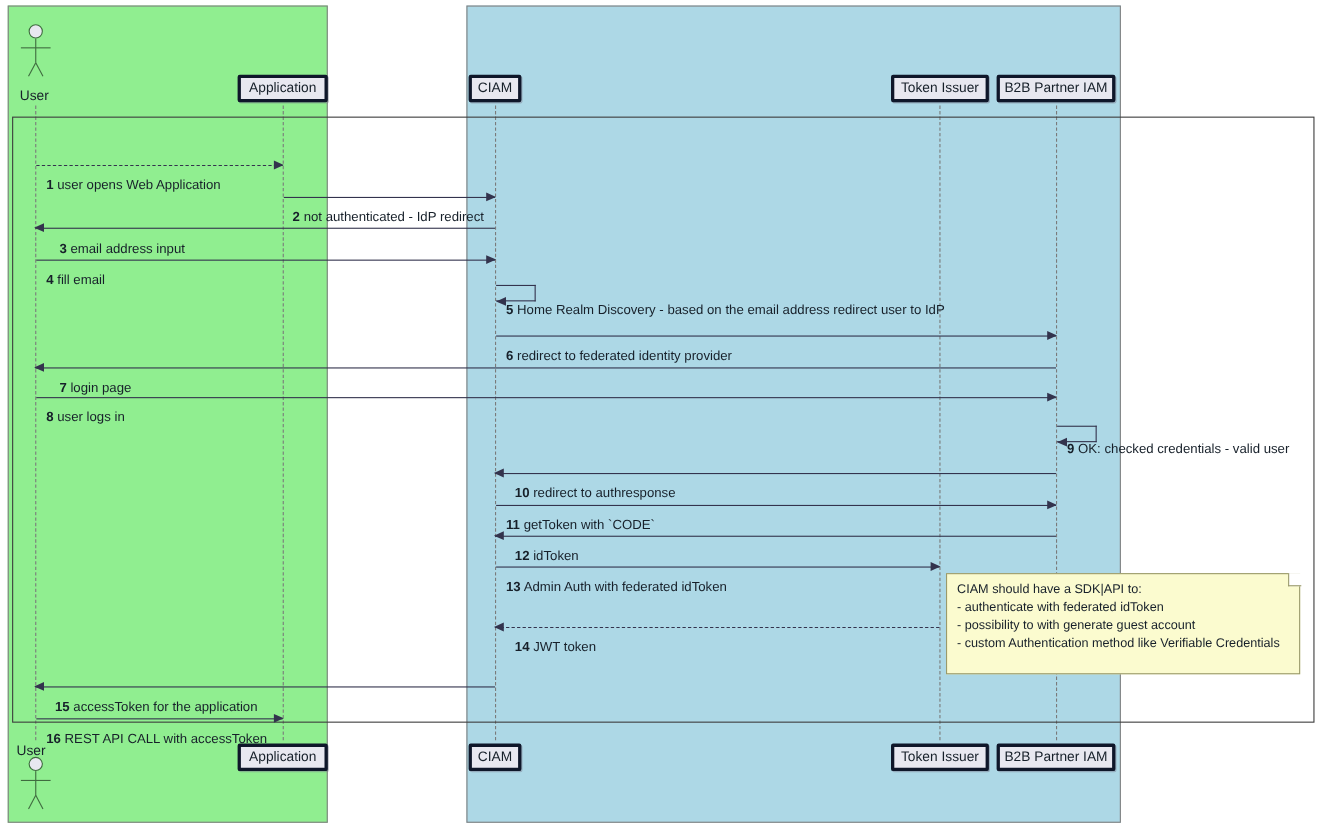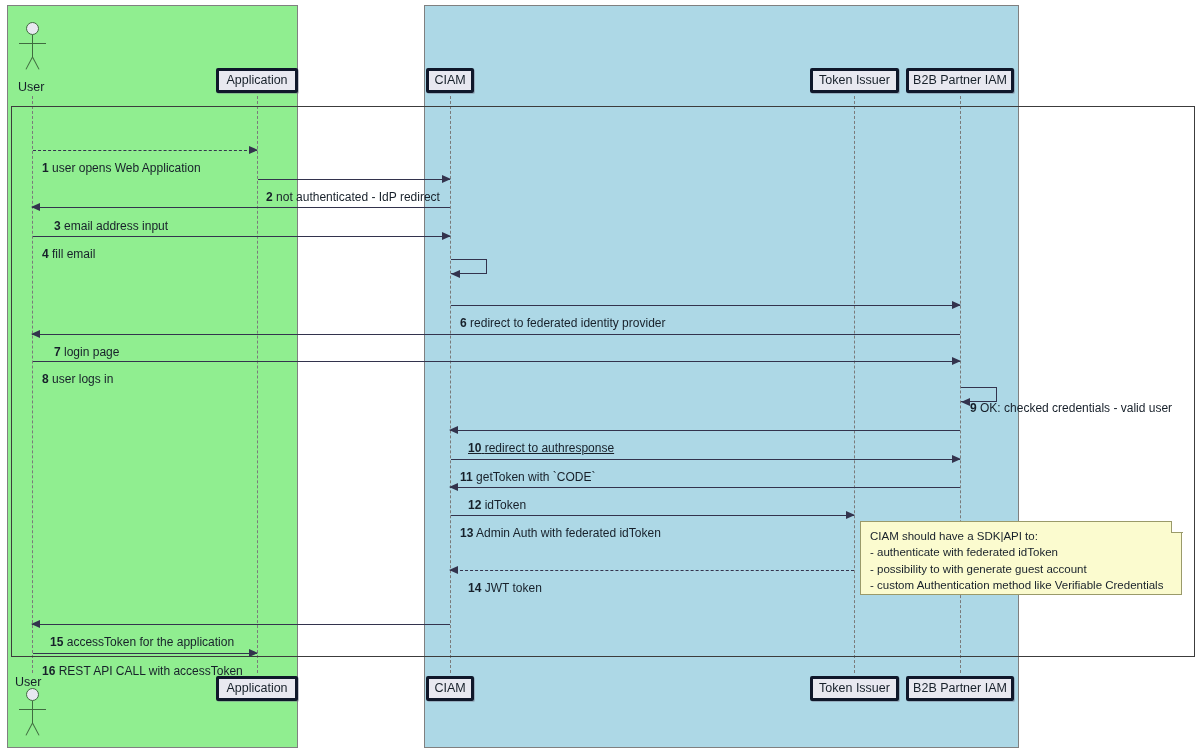--- a/index.html
+++ b/index.html
@@ -115,20 +115,24 @@
 
   <div class="msglabel" style="left:42px;top:220px;">
     <b>4</b> 
     <span>fill email</span>
   </div>
   <div class="msg" style="left:33px;top:236px;width:417px;">
     <div class="line"></div>
       <div class="arrowR" style="right:-1px;"></div>
   </div>
 
+  <div class="msglabel" style="left:460px;top:247px;">
+    <b>5</b> 
+    <span>Home Realm Discovery - based on the email address redirect user to IdP</span>
+  </div>
   <div class="selfmsg" style="left:451px;top:259px;width:36px;height:15px;"></div>
   <div class="arrowL" style="left:451px;top:270px;"></div>
 
   <div class="msglabel" style="left:460px;top:289px;">
     <b>6</b> 
     <span>redirect to federated identity provider</span>
   </div>
   <div class="msg" style="left:451px;top:305px;width:509px;">
     <div class="line"></div>
       <div class="arrowR" style="right:-1px;"></div>
@@ -152,21 +156,21 @@
       <div class="arrowR" style="right:-1px;"></div>
   </div>
 
   <div class="msglabel" style="left:970px;top:374px;">
     <b>9</b> 
     <span>OK: checked credentials - valid user</span>
   </div>
   <div class="selfmsg" style="left:961px;top:387px;width:36px;height:15px;"></div>
   <div class="arrowL" style="left:961px;top:398px;"></div>
 
-  <div class="msglabel" style="left:468px;top:414px;text-decoration:underline;">
+  <div class="msglabel" style="left:468px;top:414px;">
     <b>10</b> 
     <span>redirect to authresponse</span>
   </div>
   <div class="msg" style="left:450px;top:430px;width:510px;">
     <div class="line"></div>
       <div class="arrowL" style="left:-1px;"></div>
   </div>
 
   <div class="msglabel" style="left:460px;top:443px;">
     <b>11</b> 
@@ -215,21 +219,21 @@
 
   <div class="msglabel" style="left:42px;top:637px;">
     <b>16</b> 
     <span>REST API CALL with accessToken</span>
   </div>
   <div class="msg" style="left:33px;top:653px;width:224px;">
     <div class="line"></div>
       <div class="arrowR" style="right:-1px;"></div>
   </div>
 
-  <div class="note" style="left:860px;top:521px;width:322px;height:74px;">CIAM should have a SDK|API to:
+  <div class="note" style="left:860px;top:521px;width:322px;height:92px;">CIAM should have a SDK|API to:
 - authenticate with federated idToken
 - possibility to with generate guest account
 - custom Authentication method like Verifiable Credentials</div>
   <div class="fold" style="position:absolute;left:1171px;top:521px;width:11px;height:11px;background:#fff;border-left:1px solid #9a9a6a;border-bottom:1px solid #9a9a6a;"></div>
 
   <div class="actor" style="left:11px;top:688px;width:44px;height:50px;">
     <div class="head" style="left:15px;top:0;"></div>
     <div class="body" style="left:21px;top:13px;height:22px;"></div>
     <div class="arms" style="left:8px;top:21px;width:27px;"></div>
     <div class="legL" style="left:21px;top:35px;height:14px;transform:rotate(28deg);"></div>

